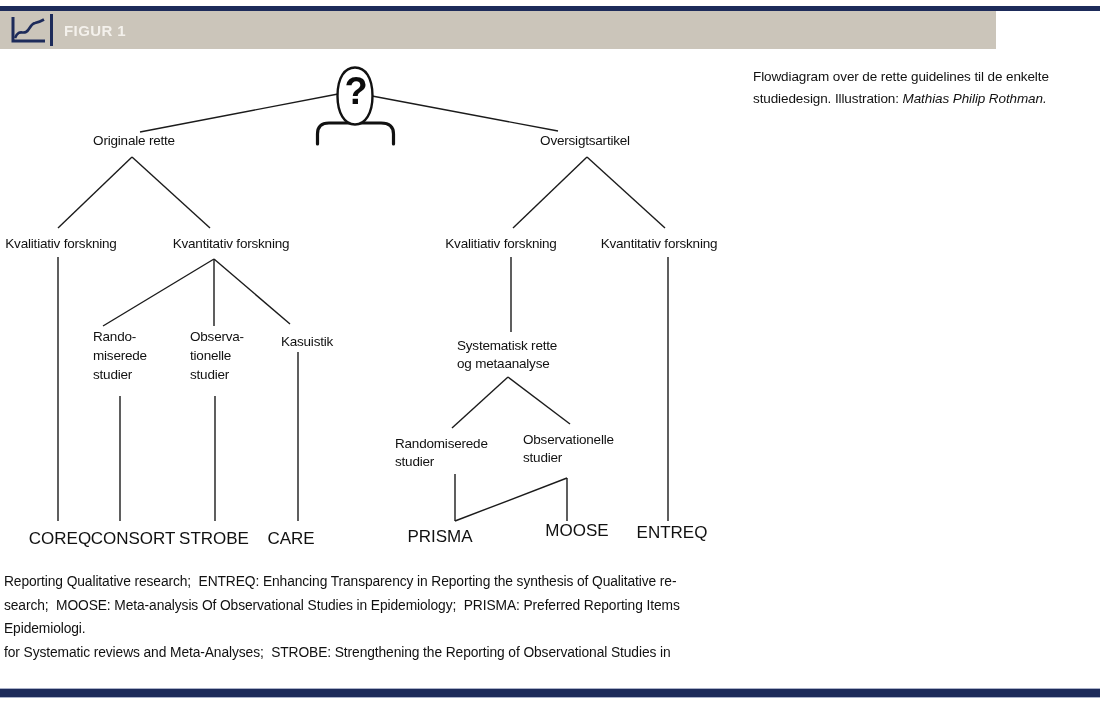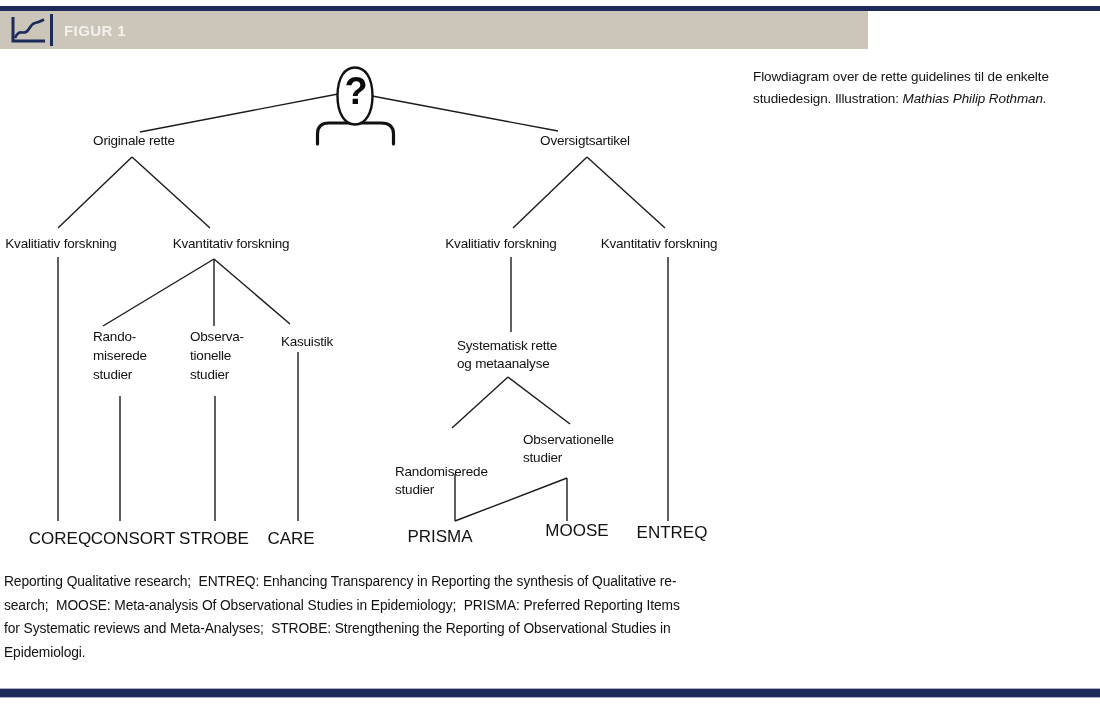--- a/index.html
+++ b/index.html
@@ -2,21 +2,21 @@
 <html><head>
 <meta charset="utf-8">
 <style>
   html,body { margin:0; padding:0; background:#fff; }
   .page {
     position:relative; width:1100px; height:704px; background:#ffffff;
     font-family:"Liberation Sans", sans-serif; color:#111; overflow:hidden;
   }
   
   .top-rule { position:absolute; left:0; top:6px; width:1100px; height:5px; background:#1d2b5a; }
-  .header-bar { position:absolute; left:0; top:11px; width:868px; height:38px; background:#cbc5ba; }
+  .header-bar { position:absolute; left:0; top:11px; width:996px; height:38px; background:#cbc5ba; }
   .hdr-icon { position:absolute; left:9px; top:4px; width:38px; height:30px; }
   .hdr-divider { position:absolute; left:50px; top:3px; width:3px; height:32px; background:#1d2b5a; }
   .hdr-title {
     position:absolute; left:64px; top:50%; transform:translateY(-50%);
     font-size:15px; font-weight:700; letter-spacing:0.4px; color:#f4f1ec;
   }
   
   .lines { position:absolute; left:0; top:0; pointer-events:none; }
   .lbl { position:absolute; font-size:13.5px; letter-spacing:-0.2px; white-space:nowrap; }
   .ctr { transform:translateX(-50%); }
@@ -104,21 +104,21 @@
     <div>tionelle</div>
     <div>studier</div>
   </div>
   <div class="lbl ctr" style="left:307px; top:334px;">Kasuistik</div>
 
   <div class="blk blk2" style="left:457px; top:337px;">
     <div>Systematisk rette</div>
     <div>og metaanalyse</div>
   </div>
 
-  <div class="blk blk2" style="left:395px; top:435px;margin-top:28px;">
+  <div class="blk blk2" style="left:395px; top:435px;">
     <div>Randomiserede</div>
     <div>studier</div>
   </div>
   <div class="blk blk2" style="left:523px; top:431px;">
     <div>Observationelle</div>
     <div>studier</div>
   </div>
 
   <div class="lbl ctr acr" style="left:60px;  top:529px;">COREQ</div>
   <div class="lbl ctr acr" style="left:133px; top:529px;">CONSORT</div>
@@ -129,18 +129,18 @@
   <div class="lbl ctr acr" style="left:672px; top:523px;">ENTREQ</div>
 
   <div class="side-caption">
     <div>Flowdiagram over de rette guidelines til de enkelte</div>
     <div><span>studiedesign. Illustration: </span><em>Mathias Philip Rothman.</em></div>
   </div>
 
   <div class="footnote">
     <div>Reporting Qualitative research;  ENTREQ: Enhancing Transparency in Reporting the synthesis of Qualitative re-</div>
     <div>search;  MOOSE: Meta-analysis Of Observational Studies in Epidemiology;  PRISMA: Preferred Reporting Items</div>
+    <div>Epidemiologi.</div>
     <div>for Systematic reviews and Meta-Analyses;  STROBE: Strengthening the Reporting of Observational Studies in</div>
-    <div>Epidemiologi.</div>
   </div>
 
   <div class="bottom-rule"></div>
 </div>
 
 </body></html>

